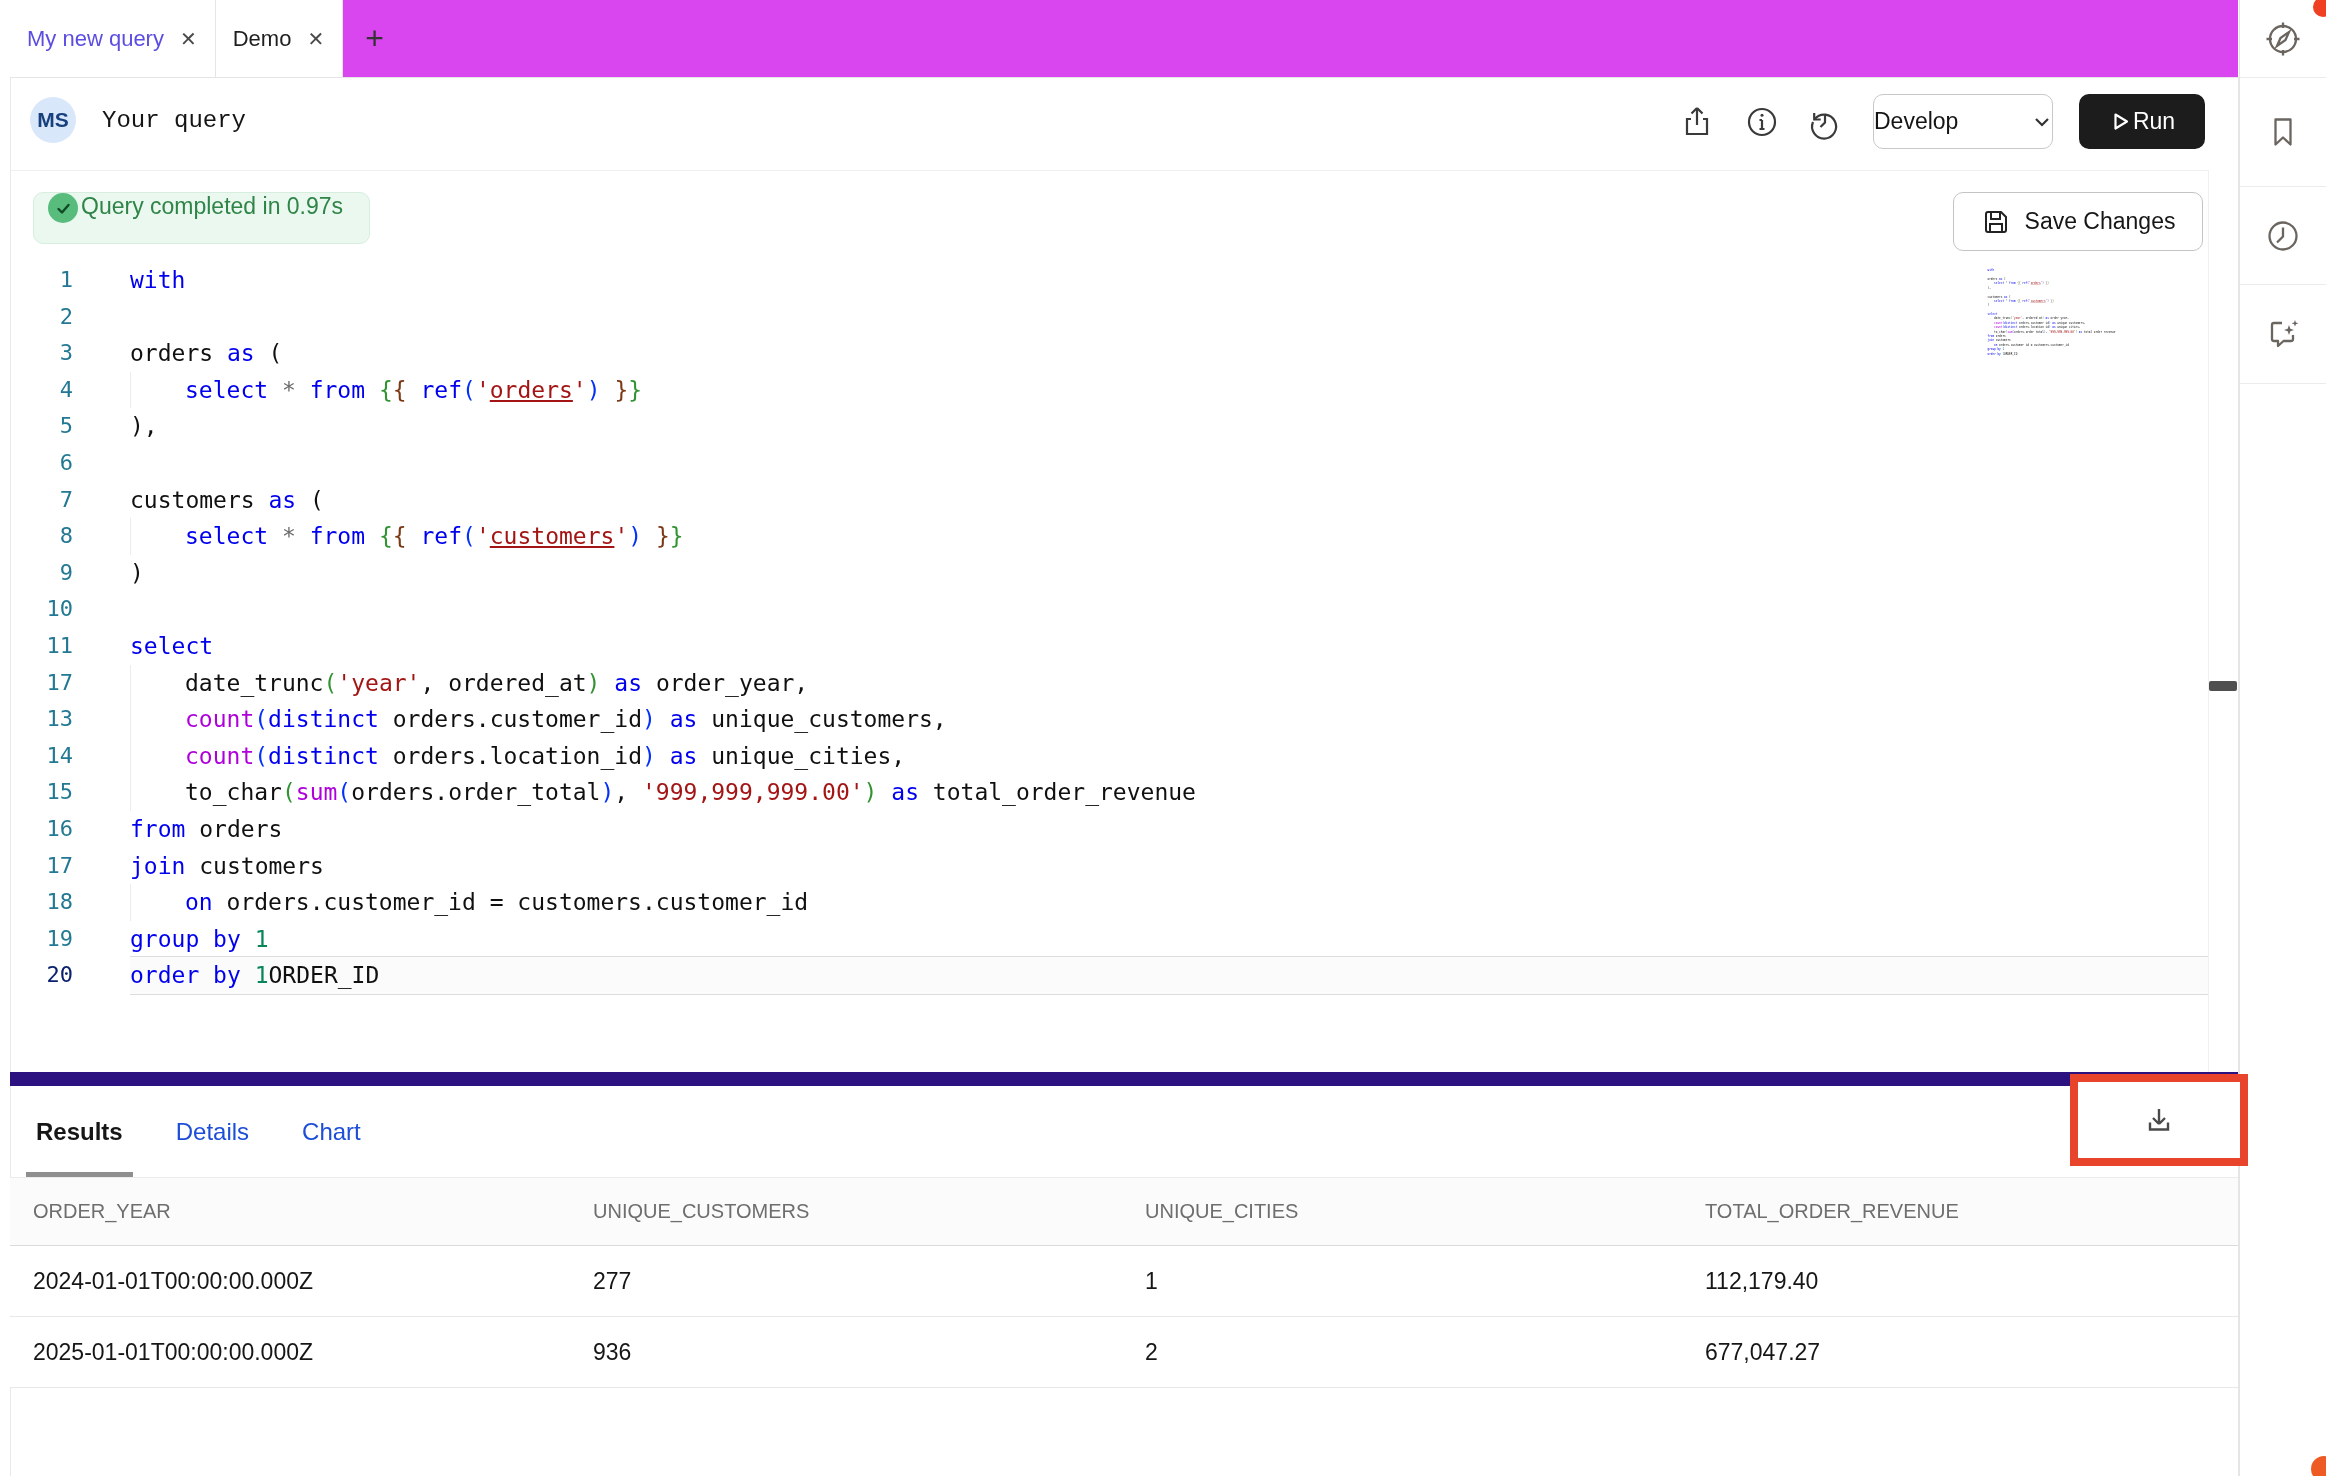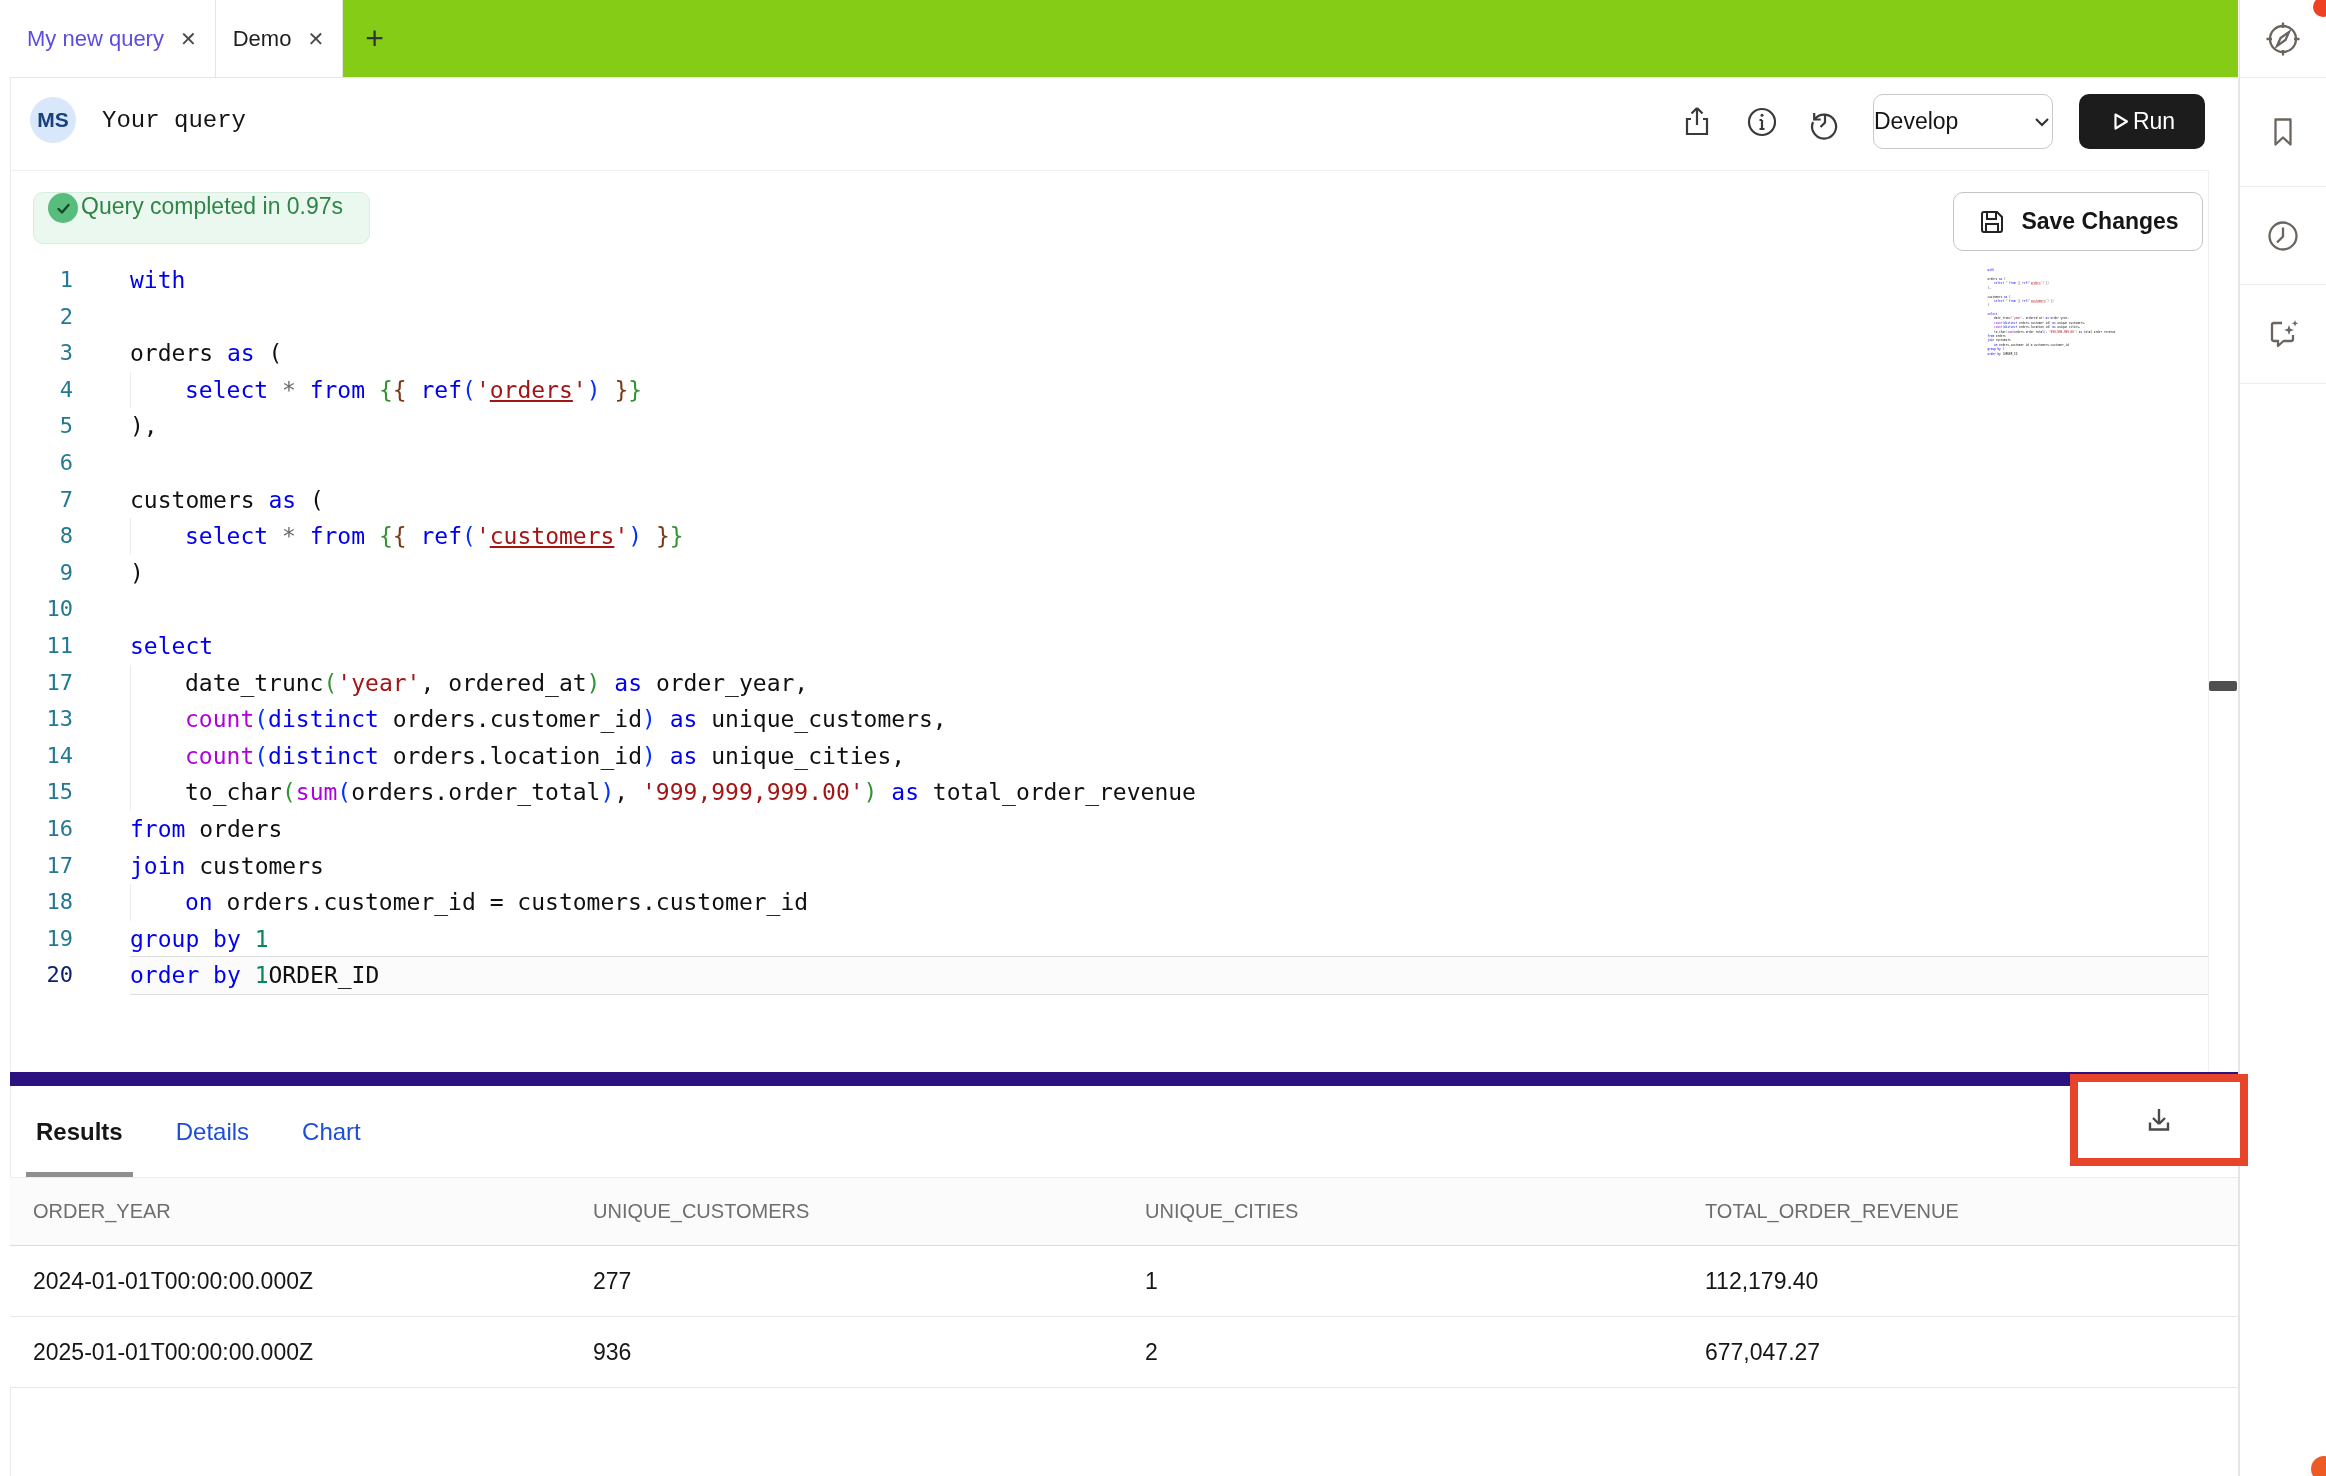--- a/index.html
+++ b/index.html
@@ -9,21 +9,21 @@
     --numlit:#098658; --b1:#319331; --b2:#7B3814; --b3:#0431FA;
     --linenum:#237893; --avatar-bg:#D9E7FB; --avatar-text:#17407E;
   }
   html,body{margin:0;padding:0;}
   .app{position:relative;width:2326px;height:1476px;background:#fff;overflow:hidden;
        font-family:"Liberation Sans",sans-serif;color:#1A1A1A;}
   .vline-left{position:absolute;left:10px;top:0;bottom:0;width:1px;background:#E9E9E9;}
 
   
   .tabbar{position:absolute;left:10px;top:0;width:2228px;height:77px;border-bottom:1px solid #E5E5E5;
-          display:flex;align-items:stretch;background:#84cc16;}
+          display:flex;align-items:stretch;background:#d946ef;}
   .tab{display:flex;align-items:center;padding:0 18px 0 17px;border-right:1px solid #E5E5E5;
        font-size:22px;color:#1F1F1F;cursor:pointer;background:#fff;}
   .tab .tab-label{white-space:nowrap;}
   .tab.active .tab-label{color:var(--accent-purple);}
   .tab-close{margin-left:16px;font-size:20px;color:#4A4A4A;}
   .newtab{display:flex;align-items:center;padding:0 22px;font-size:32px;color:#333;font-weight:300;}
 
   
   .header-divider{position:absolute;left:10px;top:170px;width:2198px;height:1px;background:#F0F0F0;}
   .avatar{position:absolute;left:30px;top:97px;width:46px;height:46px;border-radius:50%;
@@ -39,21 +39,21 @@
 
   
   .status-badge{position:absolute;left:33px;top:192px;height:52px;padding:0 26px 0 14px;
                 background:var(--badge-green-bg);border:1px solid #D7EEDF;border-radius:10px;
                 display:flex;align-items:flex-start;gap:3px;color:var(--badge-green-text);
                 font-size:23px;font-weight:500;box-sizing:border-box;}
   .badge-check{width:30px;height:30px;border-radius:50%;background:var(--badge-check);
                display:flex;align-items:center;justify-content:center;flex:none;}
   .save-btn{position:absolute;left:1953px;top:192px;width:250px;height:59px;border:1.5px solid #C4C4C4;
             border-radius:10px;background:#fff;display:flex;align-items:center;justify-content:center;
-            gap:14px;font-size:23px;color:#161616;box-sizing:border-box;font-weight:bold;}
+            gap:14px;font-size:23px;color:#161616;box-sizing:border-box;}
 
   
   .editor{position:absolute;left:10px;top:262px;width:2198px;}
   .code-line{display:flex;height:36.6px;font-family:"DejaVu Sans Mono",monospace;font-size:23px;
              line-height:36.6px;white-space:pre;}
   .ln{width:63px;text-align:right;color:var(--linenum);font-size:22px;flex:none;}
   .code{flex:1;margin-left:57px;}
   .code-line.active .code{background:#FBFBFB;box-shadow:0 -1px 0 #DDDDDD,0 1px 0 #DDDDDD;}
   .code-line.active .ln{color:#0B216F;}
   .tk-ind{display:inline-block;width:55px;height:100%;border-left:1px solid #ECECEC;

